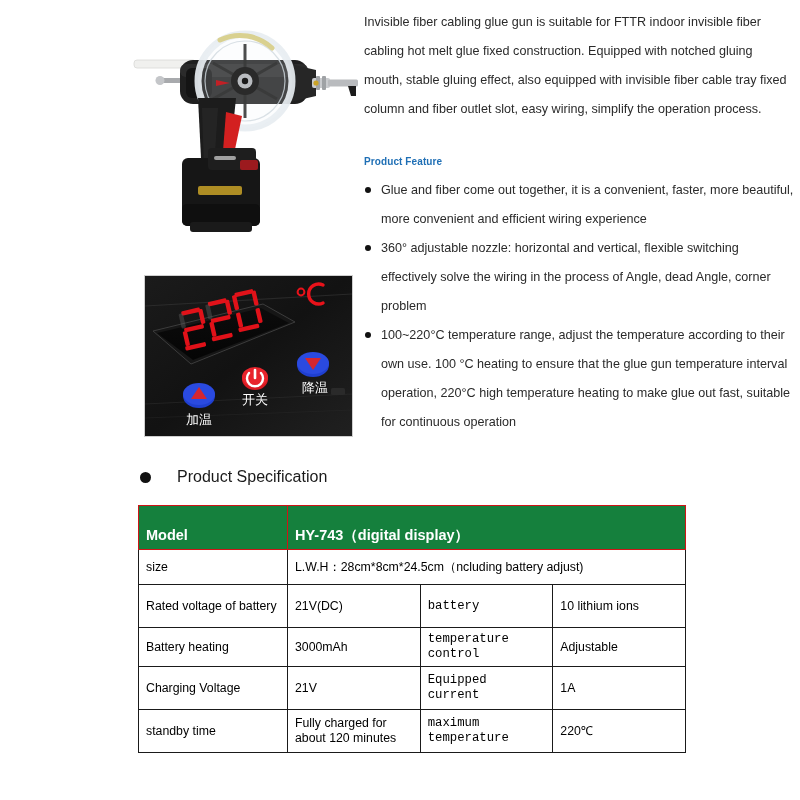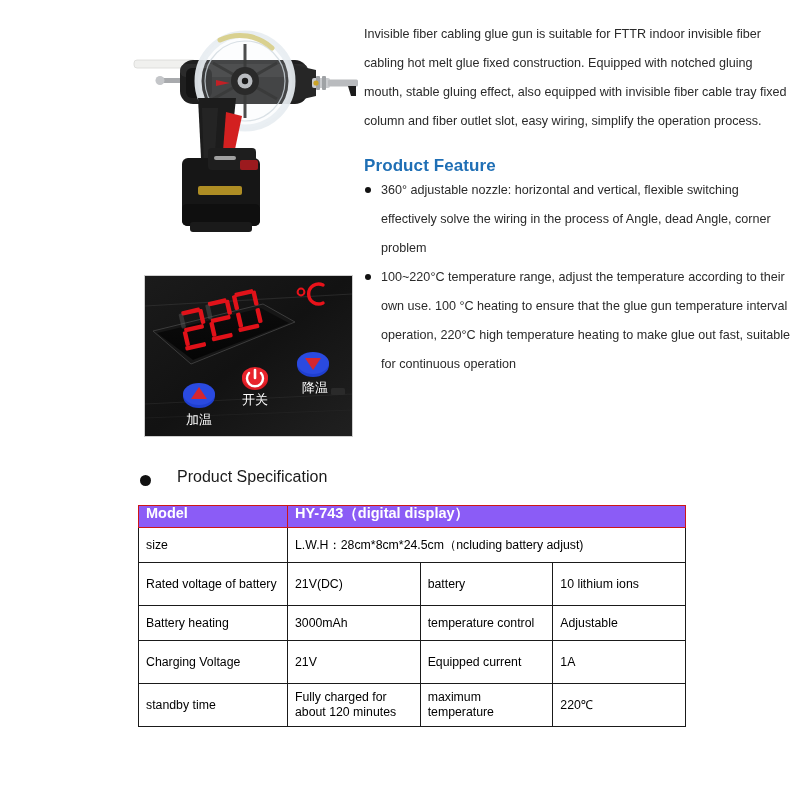--- a/index.html
+++ b/index.html
@@ -44,31 +44,31 @@
     background: #141414;
     overflow: hidden;
     box-shadow: 0 0 0 1px #cfcfcf;
   }
   .panel-svg { display:block; width:100%; height:100%; }
 
   
   .intro {
     position: absolute;
     left: 364px;
-    top: 20px;
+    top: 8px;
     width: 430px;
     font-size: 12.6px;
     line-height: 29px;
     color: #2a2a2a;
   }
   .feature-heading {
     position: absolute;
     left: 364px;
     top: 156px;
-    font-size: 17px;
+    font-size: 10px;
     font-weight: bold;
     color: #1f6fb5;
     letter-spacing: .1px;
   }
   .feature-list {
     position: absolute;
     left: 364px;
     top: 176px;
     width: 434px;
   }
@@ -91,21 +91,21 @@
   }
 
   
   .spec-heading {
     position: absolute;
     left: 140px;
     top: 468px;
     font-size: 16px;
     color: #1a1a1a;
     display: flex;
-    align-items: flex-end;
+    align-items: center;
   }
   .spec-heading .bigdot {
     width: 11px;
     height: 11px;
     border-radius: 50%;
     background: #111;
     margin-right: 26px;
     flex: 0 0 auto;
   }
 
@@ -124,31 +124,31 @@
   table.spec td {
     border: 1.5px solid #1a1a1a;
     padding: 4px 7px;
     font-size: 12.3px;
     line-height: 15px;
     vertical-align: middle;
     color: #000000;
     background: #fff;
   }
   table.spec tr.head td {
-    background: #8b5cf6;
+    background: #15803d;
     color: #ffffff;
     font-weight: bold;
     font-size: 14.5px;
     border-color: #ce1517;
-    padding-top: 0;
+    padding-top: 22px;
     padding-bottom: 6px;
   }
   td.c1 { width: 134px; }
   td.c2 { width: 114px; }
-  td.c3 { width: 150px; }
+  td.c3 { width: 150px; font-family: Liberation Mono, monospace; }
   td.c4 { width: 150px; }
   .r-tall td { height: 34px; }
   .r-mid td  { height: 26px; }
   .small { font-size: 11.4px; }
 </style>
 </head>
 <body>
 
 <div class="top-area">
 
@@ -295,20 +295,24 @@
     </svg>
   </div>
 
   <div class="intro">Invisible fiber cabling glue gun is suitable for FTTR indoor invisible fiber cabling hot melt glue fixed construction. Equipped with notched gluing mouth, stable gluing effect, also equipped with invisible fiber cable tray fixed column and fiber outlet slot, easy wiring, simplify the operation process.</div>
 
   <div class="feature-heading">Product Feature</div>
 
   <div class="feature-list">
     <div class="feature-item">
       <span class="dot"></span>
+      <span>Glue and fiber come out together, it is a convenient, faster, more beautiful, more convenient and efficient wiring experience</span>
+    </div>
+    <div class="feature-item">
+      <span class="dot"></span>
       <span>360° adjustable nozzle: horizontal and vertical, flexible switching effectively solve the wiring in the process of Angle, dead Angle, corner problem</span>
     </div>
     <div class="feature-item">
       <span class="dot"></span>
       <span>100~220°C temperature range, adjust the temperature according to their own use. 100 °C heating to ensure that the glue gun temperature interval operation, 220°C high temperature heating to make glue out fast, suitable for continuous operation</span>
     </div>
   </div>
 
 </div>
 

